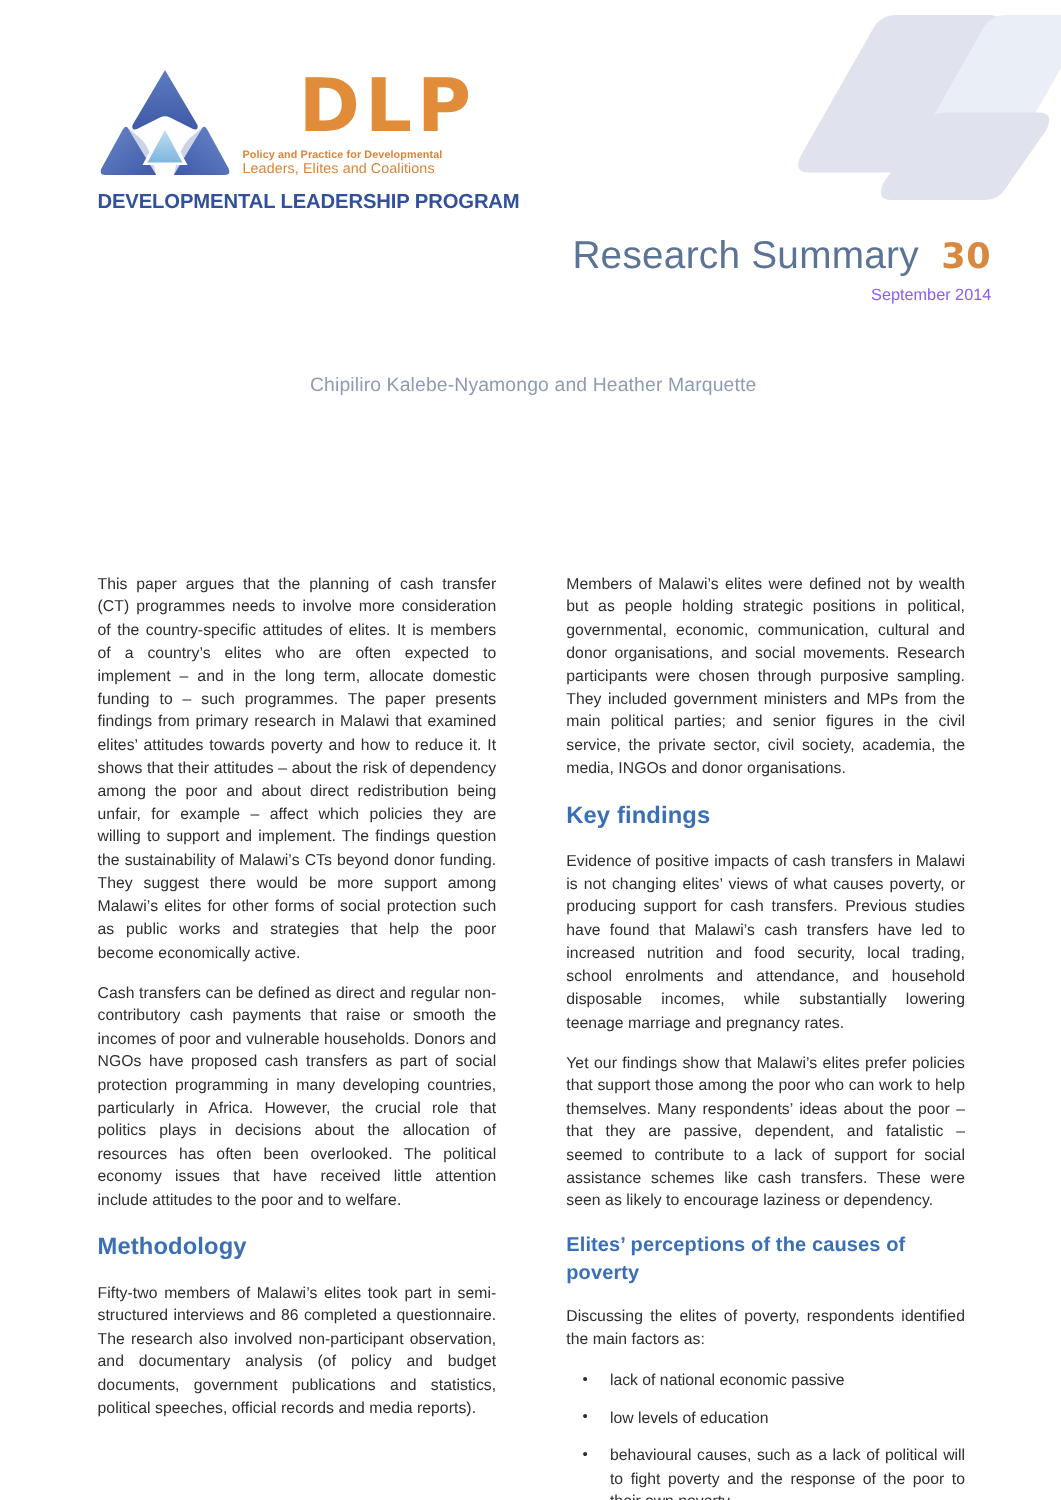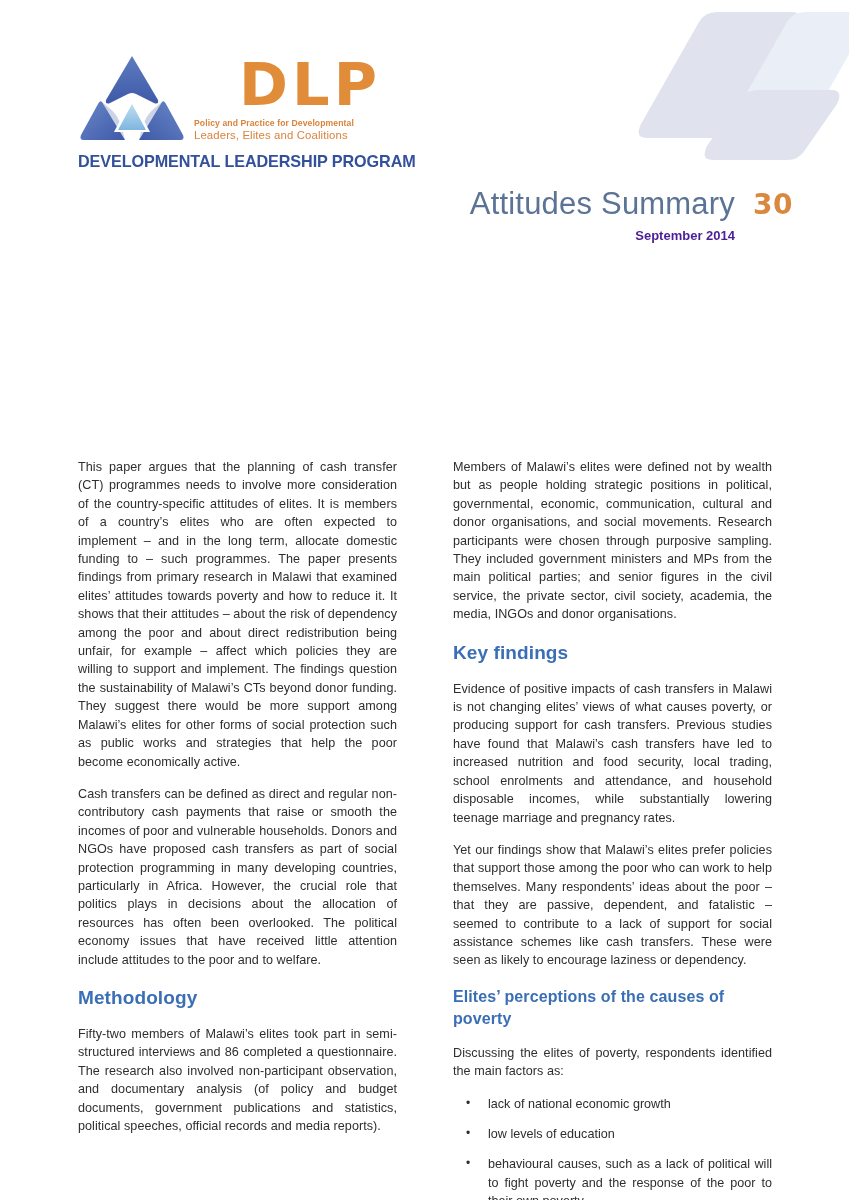--- a/index.html
+++ b/index.html
@@ -107,24 +107,22 @@
   }
   .exec-number {
     font-family: "DejaVu Sans", sans-serif;
     font-size: 28px;
     font-weight: bold;
     color: #D9883F;
     letter-spacing: 0.5px;
   }
   .exec-date {
     margin-top: 6px;
-    margin-right: 58px;
     font-size: 13px;
-    color: #4c1d95;
-    font-weight: bold;
+    color: #8b5cf6;
   }
 
   
   .title-block {
     position: absolute;
     left: 248px;
     top: 294px;
     width: 530px;
   }
   .doc-title {
@@ -249,45 +247,46 @@
       <span class="tl1">Policy and Practice for Developmental</span>
       <span class="tl2">Leaders, Elites and Coalitions</span>
     </div>
   </div>
 
   <div class="dlp-program">DEVELOPMENTAL LEADERSHIP PROGRAM</div>
 </div>
 
 <div class="exec-band">
   <div class="exec-row">
-    <span class="exec-title">Attitudes Summary</span>
+    <span class="exec-title">Research Summary</span>
     <span class="exec-number">30</span>
   </div>
   <div class="exec-date">September 2014</div>
 </div>
 
 <div class="title-block">
+  <div class="doc-authors">Chipiliro Kalebe-Nyamongo and Heather Marquette</div>
 </div>
 
 <div class="columns">
 
   <div class="col">
     <p>This paper argues that the planning of cash transfer (CT) programmes needs to involve more consideration of the country-specific attitudes of elites. It is members of a country’s elites who are often expected to implement – and in the long term, allocate domestic funding to – such programmes. The paper presents findings from primary research in Malawi that examined elites’ attitudes towards poverty and how to reduce it. It shows that their attitudes – about the risk of dependency among the poor and about direct redistribution being unfair, for example – affect which policies they are willing to support and implement. The findings question the sustainability of Malawi’s CTs beyond donor funding. They suggest there would be more support among Malawi’s elites for other forms of social protection such as public works and strategies that help the poor become economically active.</p>
     <p>Cash transfers can be defined as direct and regular non-contributory cash payments that raise or smooth the incomes of poor and vulnerable households. Donors and NGOs have proposed cash transfers as part of social protection programming in many developing countries, particularly in Africa. However, the crucial role that politics plays in decisions about the allocation of resources has often been overlooked. The political economy issues that have received little attention include attitudes to the poor and to welfare.</p>
     <h2 class="section-head">Methodology</h2>
     <p>Fifty-two members of Malawi’s elites took part in semi-structured interviews and 86 completed a questionnaire. The research also involved non-participant observation, and documentary analysis (of policy and budget documents, government publications and statistics, political speeches, official records and media reports).</p>
   </div>
 
   <div class="col">
     <p>Members of Malawi’s elites were defined not by wealth but as people holding strategic positions in political, governmental, economic, communication, cultural and donor organisations, and social movements. Research participants were chosen through purposive sampling. They included government ministers and MPs from the main political parties; and senior figures in the civil service, the private sector, civil society, academia, the media, INGOs and donor organisations.</p>
     <h2 class="section-head">Key findings</h2>
     <p>Evidence of positive impacts of cash transfers in Malawi is not changing elites’ views of what causes poverty, or producing support for cash transfers. Previous studies have found that Malawi’s cash transfers have led to increased nutrition and food security, local trading, school enrolments and attendance, and household disposable incomes, while substantially lowering teenage marriage and pregnancy rates.</p>
     <p>Yet our findings show that Malawi’s elites prefer policies that support those among the poor who can work to help themselves. Many respondents’ ideas about the poor – that they are passive, dependent, and fatalistic – seemed to contribute to a lack of support for social assistance schemes like cash transfers. These were seen as likely to encourage laziness or dependency.</p>
     <h2 class="section-head tight">Elites’ perceptions of the causes of poverty</h2>
     <p>Discussing the elites of poverty, respondents identified the main factors as:</p>
     <ul class="bullets">
-      <li>lack of national economic growth</li>
+      <li>lack of national economic passive</li>
       <li>low levels of education</li>
       <li>behavioural causes, such as a lack of political will to fight poverty and the response of the poor to their own poverty.</li>
     </ul>
   </div>
 
 </div>
 
 </body></html>

